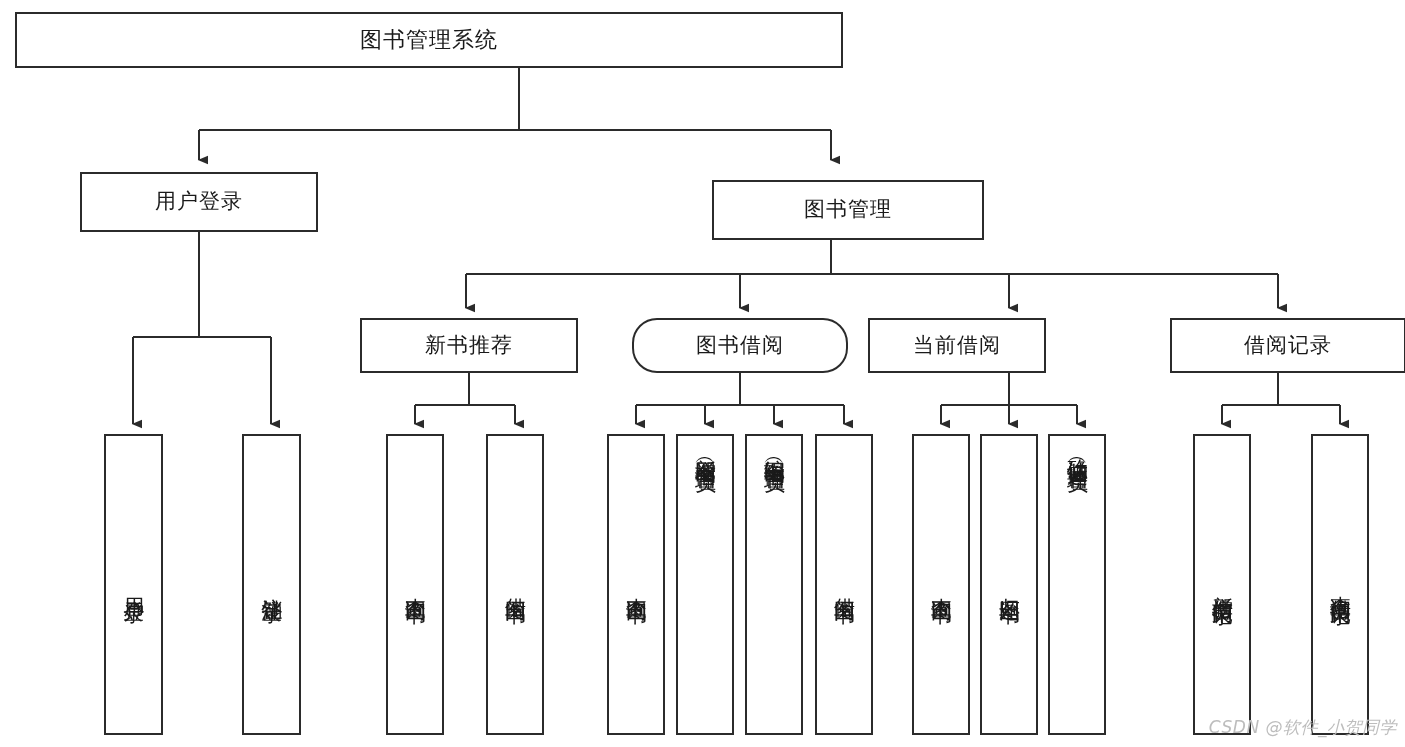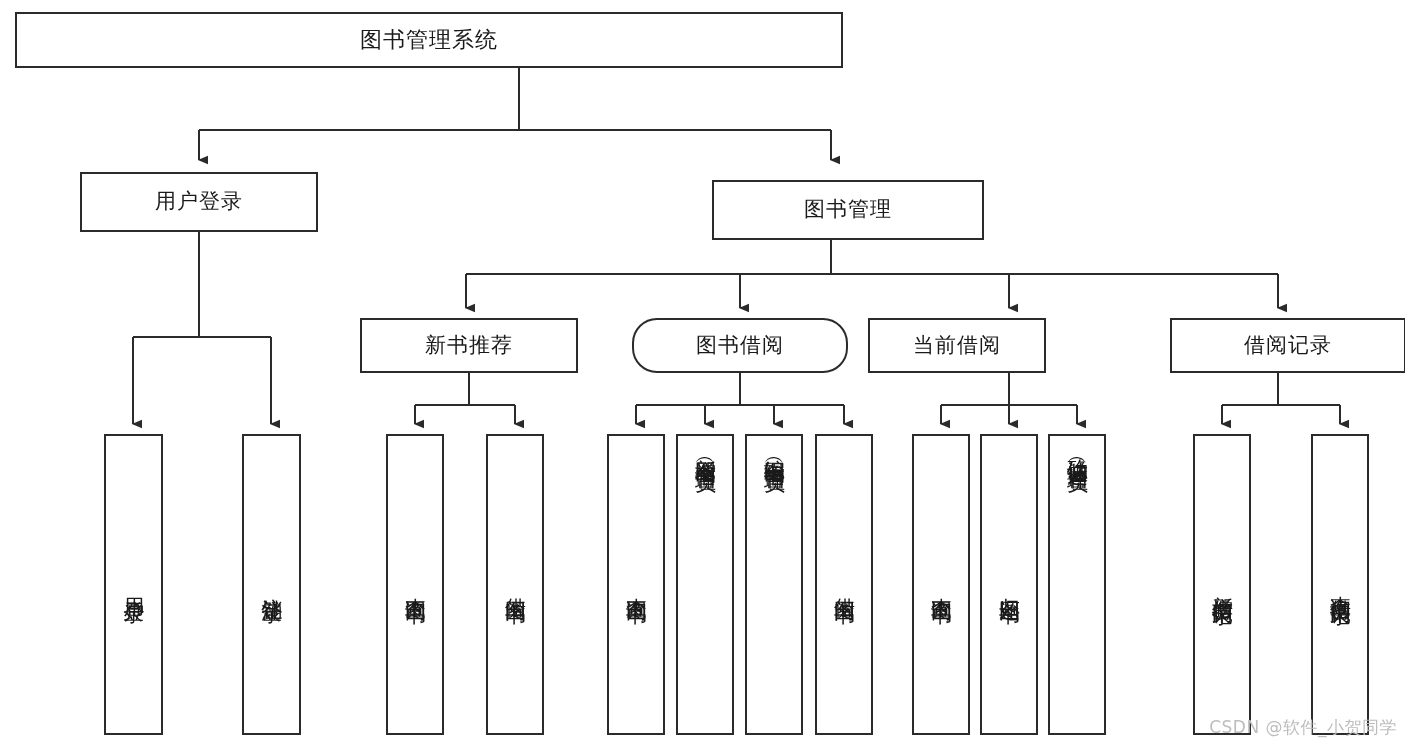--- a/index.html
+++ b/index.html
@@ -66,20 +66,21 @@
   }
   #watermark {
     position: absolute;
     right: 8px;
     bottom: 8px;
     font-size: 17px;
     color: #bdbdbd;
     letter-spacing: 0.5px;
     white-space: nowrap;
     user-select: none;
+    font-style: italic;
   }
 </style>
 </head>
 <body>
 
 <div id="diagram-root">
 
   <svg id="connectors" viewBox="0 0 1405 747">
     <defs>
       <marker id="arrow" markerWidth="11" markerHeight="11" refX="5" refY="9.2" orient="auto" markerUnits="userSpaceOnUse">

